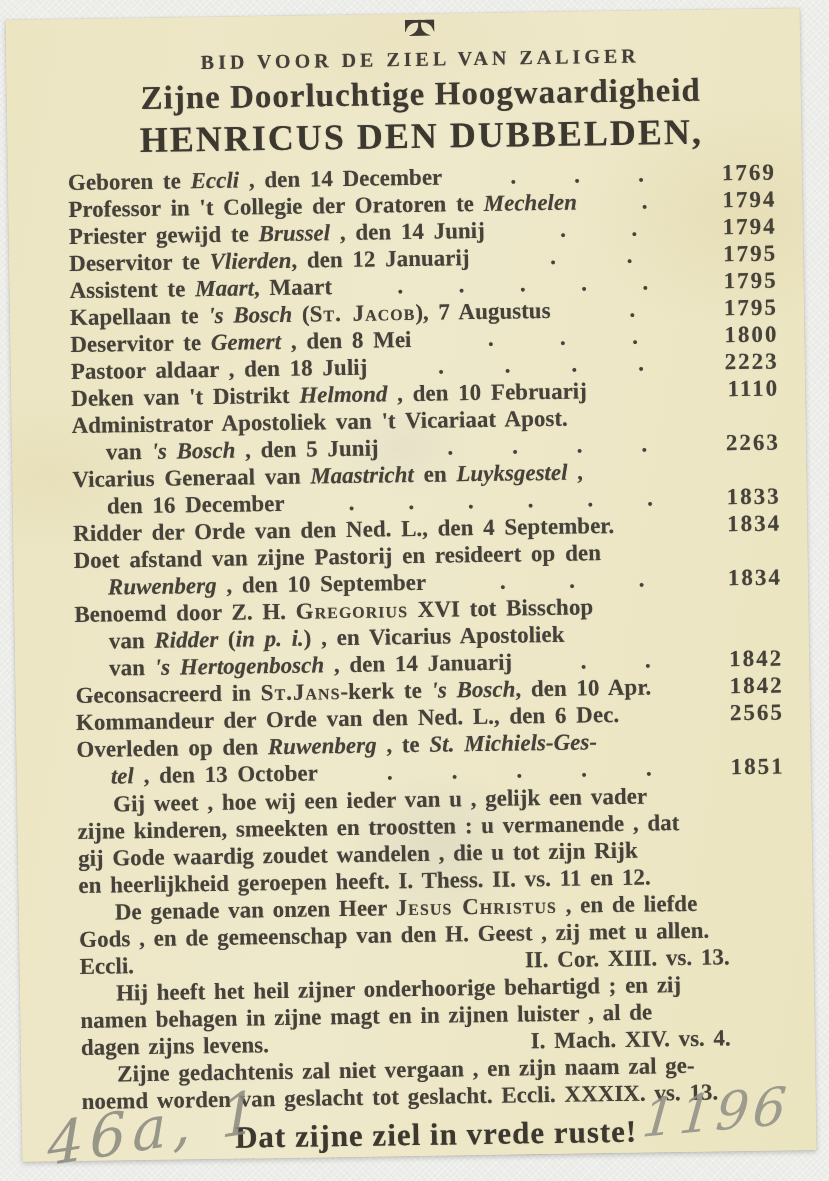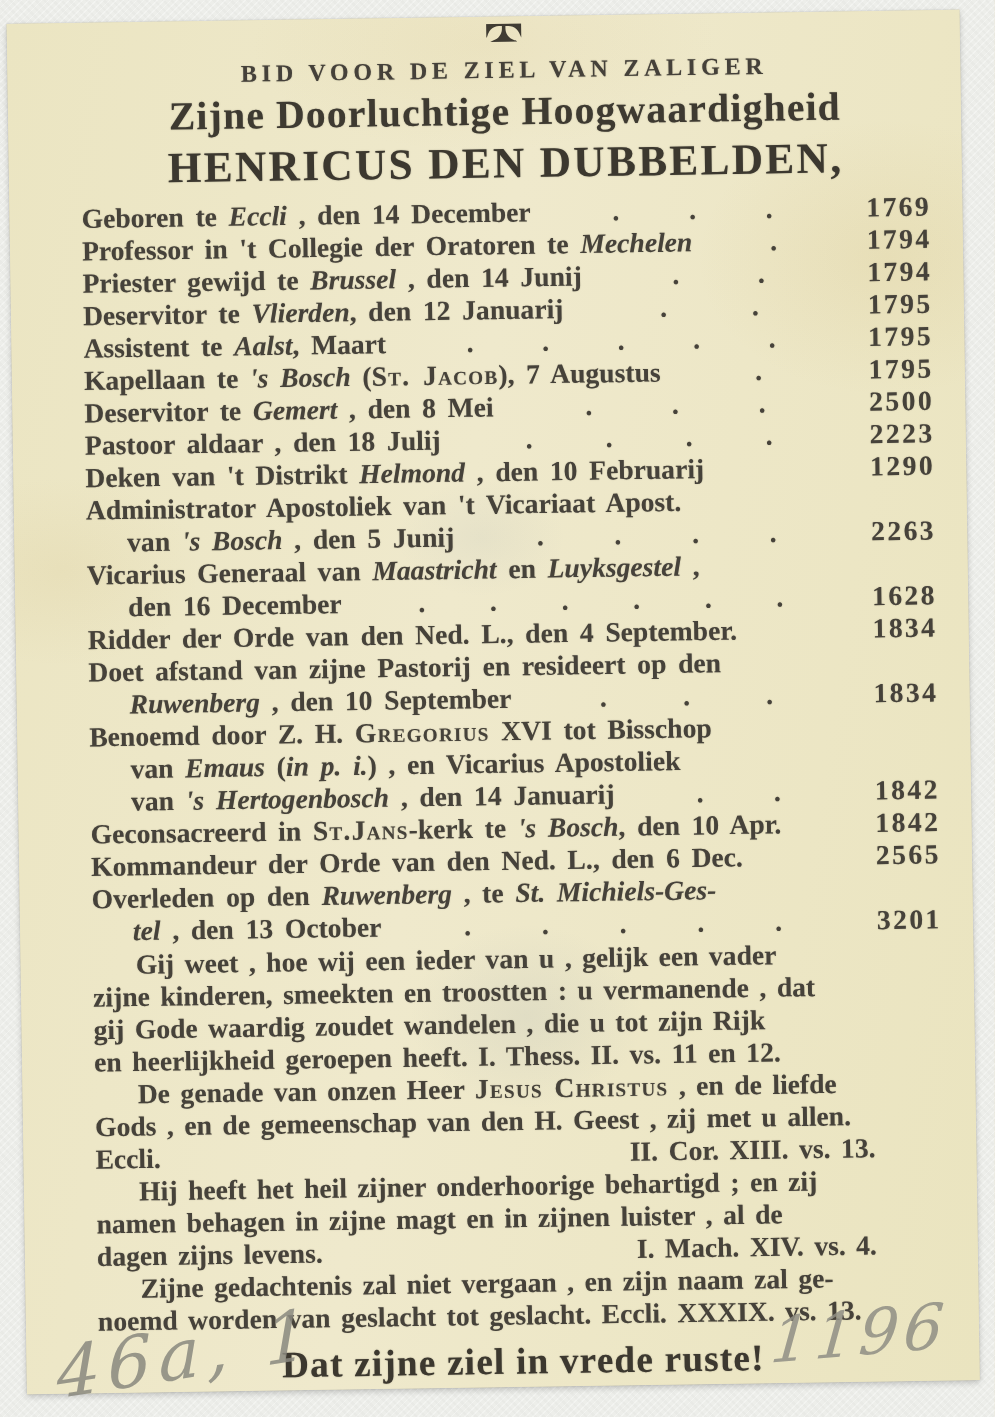--- a/index.html
+++ b/index.html
@@ -115,21 +115,21 @@
         </div>
         <div class="event-row">
           <span class="ev-text"><span>Deservitor te </span><span class="it">Vlierden</span><span>, den 12 Januarij</span></span>
           <span class="dots">
             <span class="dot">.</span>
             <span class="dot">.</span>
           </span>
           <span class="year">1795</span>
         </div>
         <div class="event-row">
-          <span class="ev-text"><span>Assistent te </span><span class="it">Aalst</span><span>, Maart</span></span>
+          <span class="ev-text"><span>Assistent te </span><span class="it">Maart</span><span>, Maart</span></span>
           <span class="dots">
             <span class="dot">.</span>
             <span class="dot">.</span>
             <span class="dot">.</span>
             <span class="dot">.</span>
             <span class="dot">.</span>
           </span>
           <span class="year">1795</span>
         </div>
         <div class="event-row">
@@ -139,36 +139,36 @@
           </span>
           <span class="year">1795</span>
         </div>
         <div class="event-row">
           <span class="ev-text"><span>Deservitor te </span><span class="it">Gemert</span><span> , den 8 Mei</span></span>
           <span class="dots">
             <span class="dot">.</span>
             <span class="dot">.</span>
             <span class="dot">.</span>
           </span>
-          <span class="year">2500</span>
+          <span class="year">1800</span>
         </div>
         <div class="event-row">
           <span class="ev-text"><span>Pastoor aldaar , den 18 Julij</span></span>
           <span class="dots">
             <span class="dot">.</span>
             <span class="dot">.</span>
             <span class="dot">.</span>
             <span class="dot">.</span>
           </span>
           <span class="year">2223</span>
         </div>
         <div class="event-row">
           <span class="ev-text"><span>Deken van 't Distrikt </span><span class="it">Helmond</span><span> , den 10 Februarij</span></span>
           <span class="dots"></span>
-          <span class="year">1290</span>
+          <span class="year">1110</span>
         </div>
         <div class="event-row">
           <span class="ev-text"><span>Administrator Apostoliek van 't Vicariaat Apost.</span></span>
           <span class="dots"></span>
           <span class="year"></span>
         </div>
         <div class="event-row indent">
           <span class="ev-text"><span>van </span><span class="it">'s Bosch</span><span> , den 5 Junij</span></span>
           <span class="dots">
             <span class="dot">.</span>
@@ -186,21 +186,21 @@
         <div class="event-row indent">
           <span class="ev-text"><span>den 16 December</span></span>
           <span class="dots">
             <span class="dot">.</span>
             <span class="dot">.</span>
             <span class="dot">.</span>
             <span class="dot">.</span>
             <span class="dot">.</span>
             <span class="dot">.</span>
           </span>
-          <span class="year">1628</span>
+          <span class="year">1833</span>
         </div>
         <div class="event-row">
           <span class="ev-text"><span>Ridder der Orde van den Ned. L., den 4 September.</span></span>
           <span class="dots"></span>
           <span class="year">1834</span>
         </div>
         <div class="event-row">
           <span class="ev-text"><span>Doet afstand van zijne Pastorij en resideert op den</span></span>
           <span class="dots"></span>
           <span class="year"></span>
@@ -213,21 +213,21 @@
             <span class="dot">.</span>
           </span>
           <span class="year">1834</span>
         </div>
         <div class="event-row">
           <span class="ev-text"><span>Benoemd door Z. H. </span><span class="sc">Gregorius</span><span> XVI tot Bisschop</span></span>
           <span class="dots"></span>
           <span class="year"></span>
         </div>
         <div class="event-row indent">
-          <span class="ev-text"><span>van </span><span class="it">Emaus</span><span> (</span><span class="it">in p. i.</span><span>) , en Vicarius Apostoliek</span></span>
+          <span class="ev-text"><span>van </span><span class="it">Ridder</span><span> (</span><span class="it">in p. i.</span><span>) , en Vicarius Apostoliek</span></span>
           <span class="dots"></span>
           <span class="year"></span>
         </div>
         <div class="event-row indent">
           <span class="ev-text"><span>van </span><span class="it">'s Hertogenbosch</span><span> , den 14 Januarij</span></span>
           <span class="dots">
             <span class="dot">.</span>
             <span class="dot">.</span>
           </span>
           <span class="year">1842</span>
@@ -249,21 +249,21 @@
         </div>
         <div class="event-row indent">
           <span class="ev-text"><span class="it">tel</span><span> , den 13 October</span></span>
           <span class="dots">
             <span class="dot">.</span>
             <span class="dot">.</span>
             <span class="dot">.</span>
             <span class="dot">.</span>
             <span class="dot">.</span>
           </span>
-          <span class="year">3201</span>
+          <span class="year">1851</span>
         </div>
       </div>
 
     <div class="paragraphs">
         <div>
           <div class="pline indent">
             <span class="pl-left"><span>Gij weet , hoe wij een ieder van u , gelijk een vader</span></span>
           </div>
           <div class="pline">
             <span class="pl-left"><span>zijne kinderen, smeekten en troostten : u vermanende , dat</span></span>

